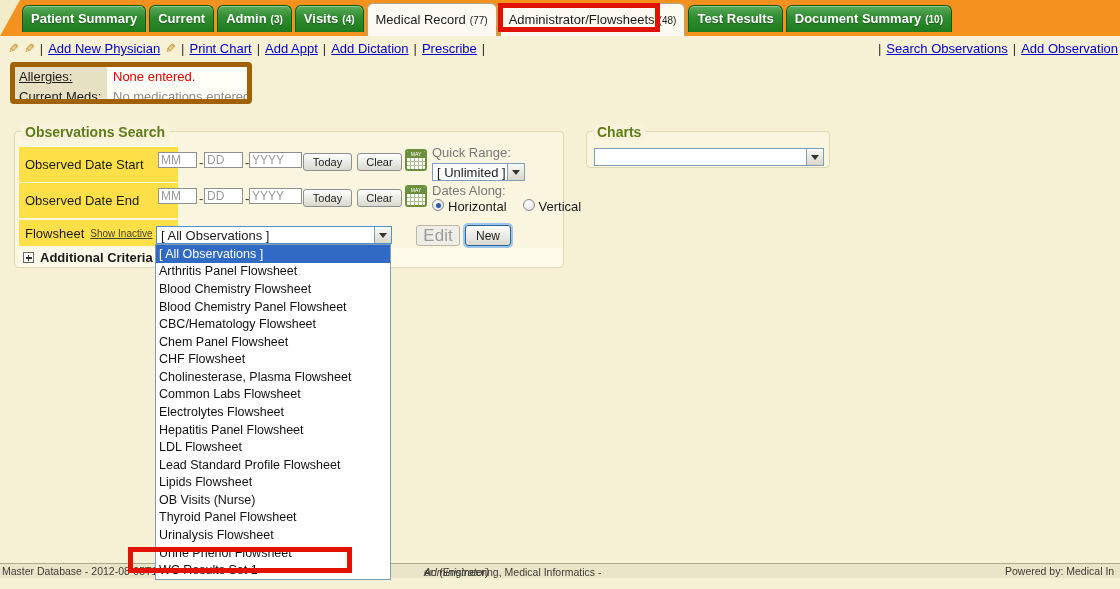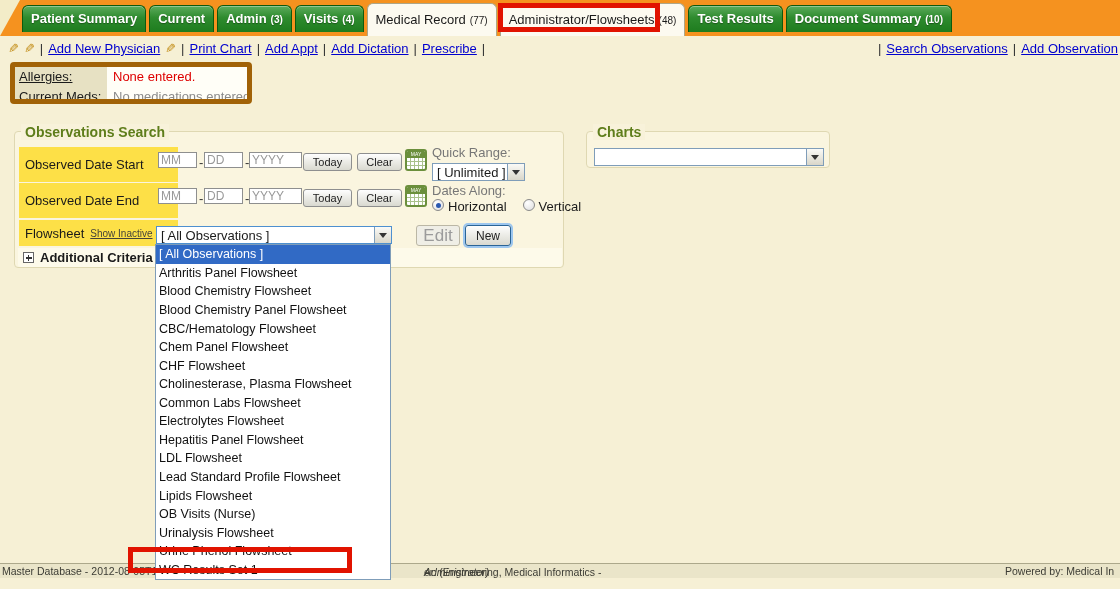--- a/index.html
+++ b/index.html
@@ -276,20 +276,21 @@
     <div class="fl-item">Hepatitis Panel Flowsheet</div>
 
     <div class="fl-item">LDL Flowsheet</div>
 
     <div class="fl-item">Lead Standard Profile Flowsheet</div>
 
     <div class="fl-item">Lipids Flowsheet</div>
 
     <div class="fl-item">OB Visits (Nurse)</div>
 
+    <div class="fl-item">Thyroid Panel Flowsheet</div>
 
     <div class="fl-item">Urinalysis Flowsheet</div>
 
     <div class="fl-item">Urine Phenol Flowsheet</div>
 
 
     <div class="fl-item highlighted">WC Results Set 1</div>
 
 
   <div class="list-annotation"></div>

